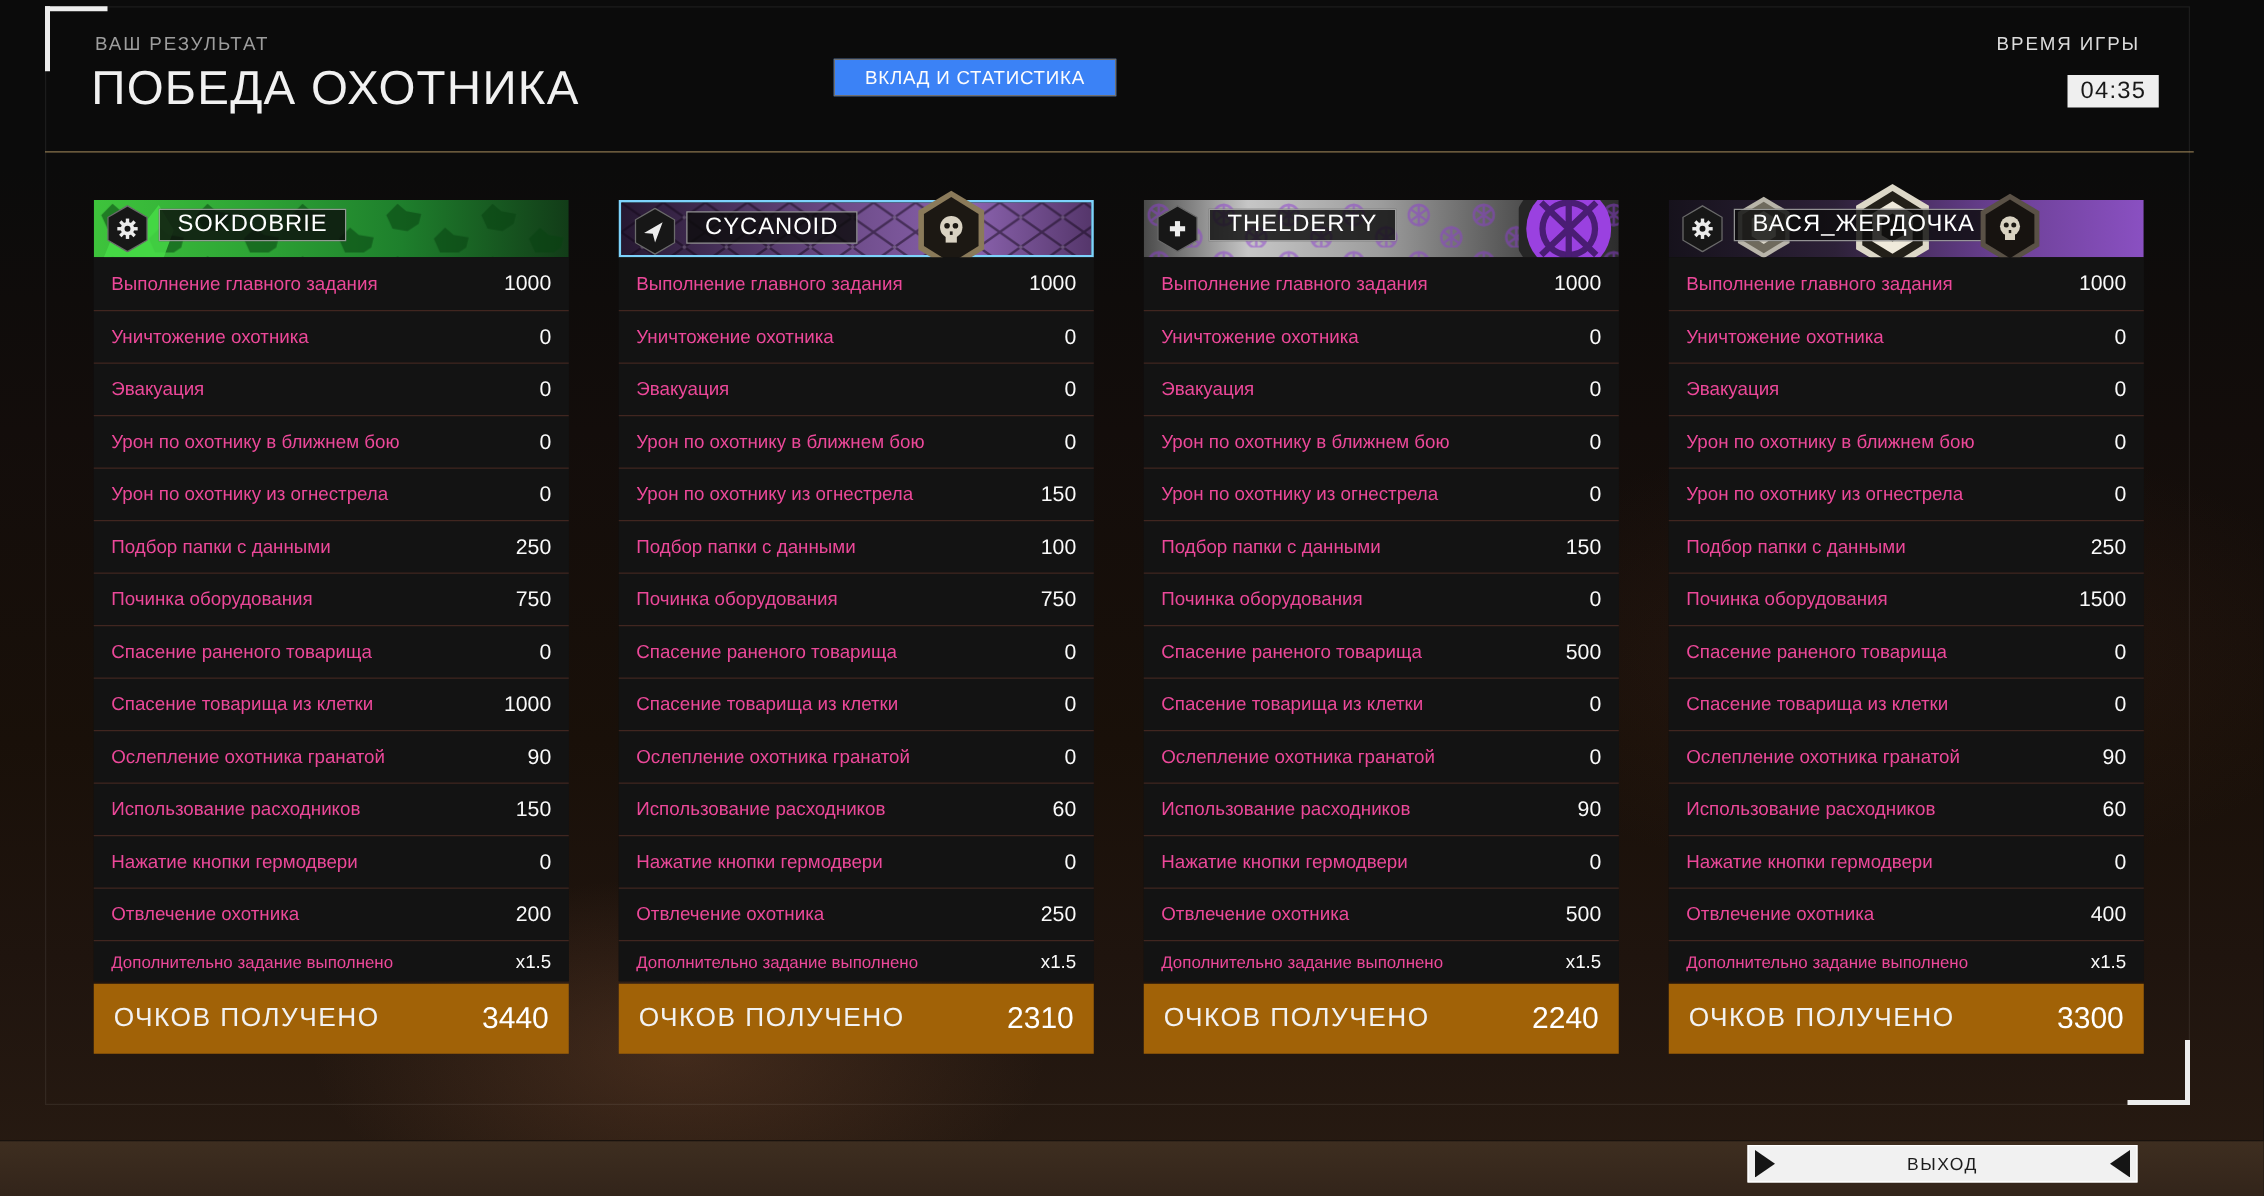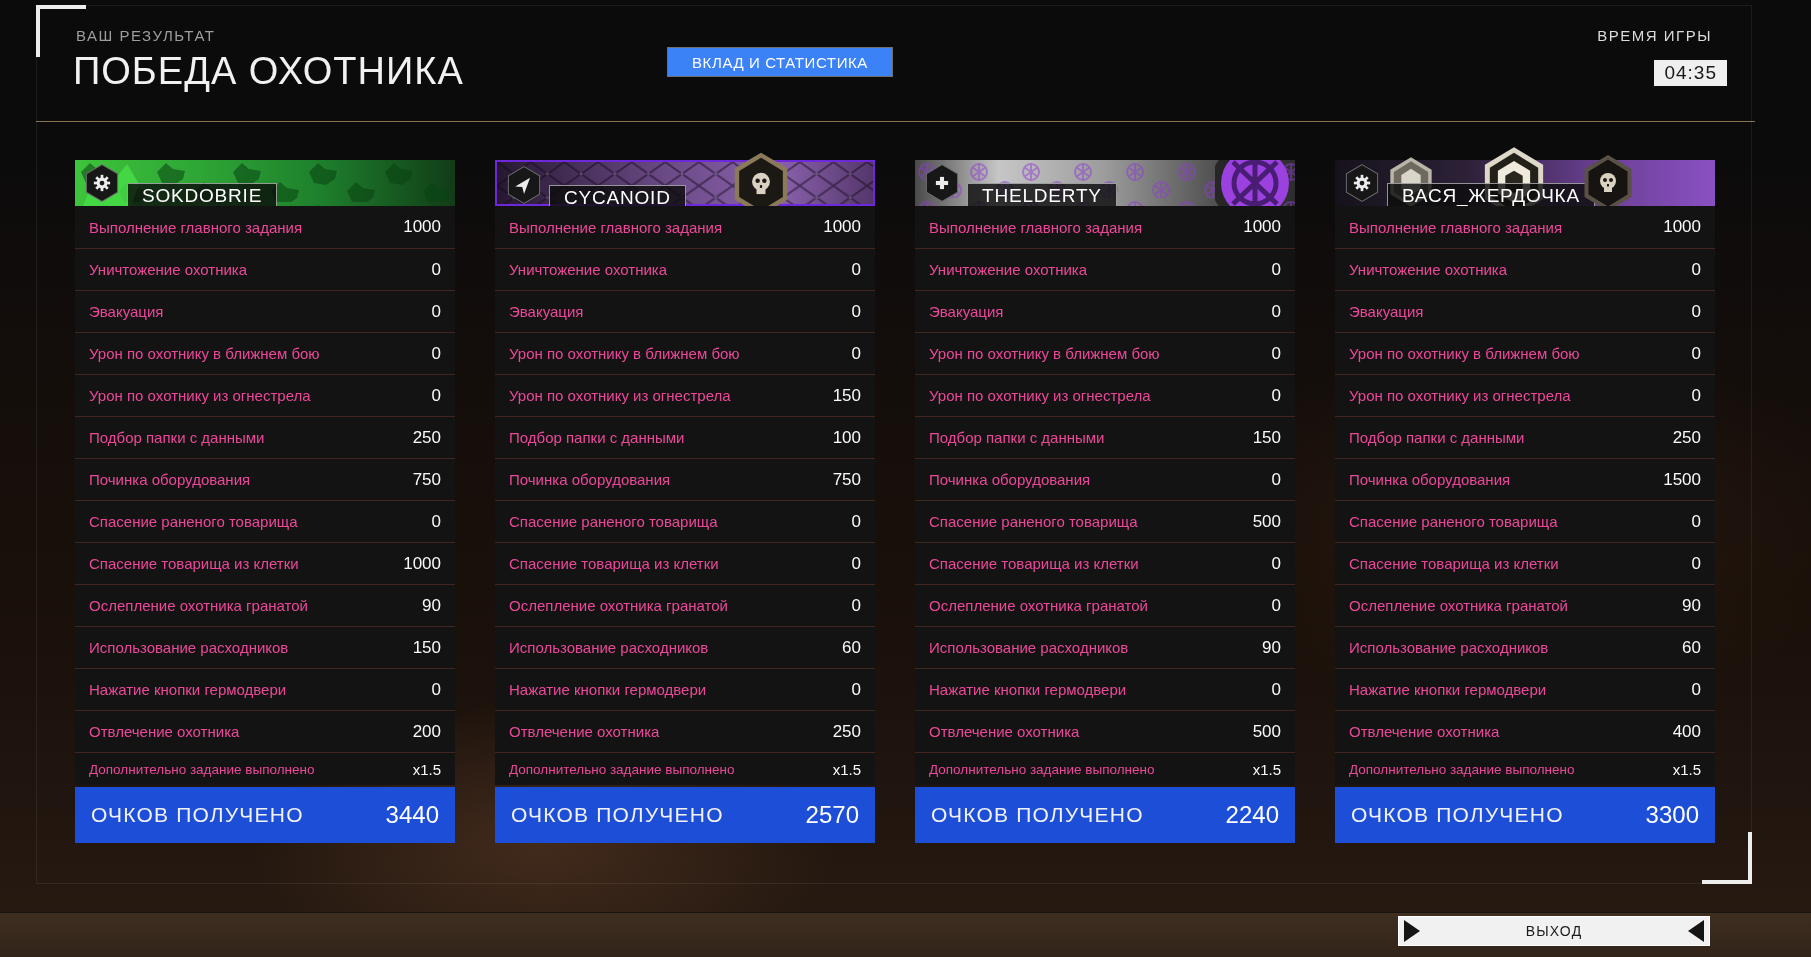--- a/index.html
+++ b/index.html
@@ -35,42 +35,42 @@
   .tab-inactive{background:#232323;border:1px solid #747474;color:#aeaeae;}
   .tab-active{background:#3b82f6;border:1px solid #6f6f6f;color:#fdfdfd;}
 
   .time-label{position:absolute;top:27px;right:99px;font-size:15px;color:#dcdcdc;letter-spacing:1.5px;}
   .time-badge{position:absolute;top:60px;right:84px;background:#efefef;color:#181818;
     font-size:19px;padding:2px 10px;letter-spacing:1px;}
 
   .cards{position:absolute;left:75px;top:160px;display:flex;gap:40px;}
   .card{width:380px;display:flex;flex-direction:column;}
   .banner{position:relative;height:46px;box-sizing:border-box;}
-  .banner.selected{border:2px solid #6d28d9;}
+  .banner.selected{border:2px solid #7dd3fc;}
   .banner-art{position:absolute;inset:0;width:100%;height:100%;display:block;}
   .hex-icon{position:absolute;left:10px;top:4px;width:34px;height:38px;z-index:3;}
   .hex-icon svg{width:100%;height:100%;display:block;}
   .name-box{position:absolute;left:52px;top:7px;height:18px;z-index:2;box-sizing:border-box;
     background:rgba(12,12,12,0.82);border:1px solid rgba(255,255,255,0.55);
-    display:flex;align-items:center;padding:12px 14px;margin-top:16px;}
+    display:flex;align-items:center;padding:12px 14px;}
   .name{font-size:19px;color:#ffffff;letter-spacing:.8px;white-space:nowrap;}
   .badges{position:absolute;inset:0;pointer-events:none;}
   .badge{position:absolute;}
   .badge svg{width:100%;height:100%;display:block;}
 
   .rows{position:relative;z-index:4;display:flex;flex-direction:column;background:#131313;}
   .row{height:42px;display:flex;align-items:center;justify-content:space-between;
     padding:0 14px;border-top:1px solid rgba(122,62,48,0.45);background:#131313;box-sizing:border-box;}
   .rows .row:first-child{border-top:none;}
   .row-label{font-size:15px;color:#ec4899;text-align:right;}
   .row-value{font-size:17px;color:#fafafa;}
   .row-small{height:33px;}
   .row-small .row-label{font-size:13.5px;}
   .row-small .row-value{font-size:15px;}
-  .total{position:relative;z-index:4;height:56px;background:#1d4ed8;margin-top:2px;
+  .total{position:relative;z-index:4;height:56px;background:#a16207;margin-top:2px;
     display:flex;align-items:center;justify-content:space-between;padding:0 16px;box-sizing:border-box;}
   .total-label{font-size:21px;color:#f2f2f2;letter-spacing:1.2px;}
   .total-value{font-size:24px;color:#ffffff;}
 
   .exit-btn{position:absolute;left:1398px;top:916px;width:312px;height:30px;
     background:#f1f1f1;border:1px solid #ffffff;box-sizing:border-box;cursor:pointer;
     display:flex;align-items:center;justify-content:center;}
   .exit-label{color:#1c1c1c;font-size:14px;letter-spacing:1.2px;}
   .exit-arrow{position:absolute;top:3px;width:16px;height:22px;background:#151515;}
   .exit-arrow-left{left:5px;clip-path:polygon(0 0,100% 50%,0 100%);}
@@ -324,21 +324,21 @@
     <span class="row-value">250</span>
   </div>
 
   <div class="row row-small">
     <span class="row-label">Дополнительно задание выполнено</span>
     <span class="row-value">x1.5</span>
   </div>
 </div>
     <footer class="total">
       <span class="total-label">ОЧКОВ ПОЛУЧЕНО</span>
-      <span class="total-value">2570</span>
+      <span class="total-value">2310</span>
     </footer>
   </section>
 
   <section class="card">
     <header class="banner">
         <svg class="banner-art" viewBox="0 0 380 46" preserveAspectRatio="none" xmlns="http://www.w3.org/2000/svg">
     <defs>
       <linearGradient id="bg2" x1="0" y1="0" x2="1" y2="0">
         <stop offset="0" stop-color="#4a4a4a"></stop>
               <stop offset="0.22" stop-color="#c6c6c6"></stop>

